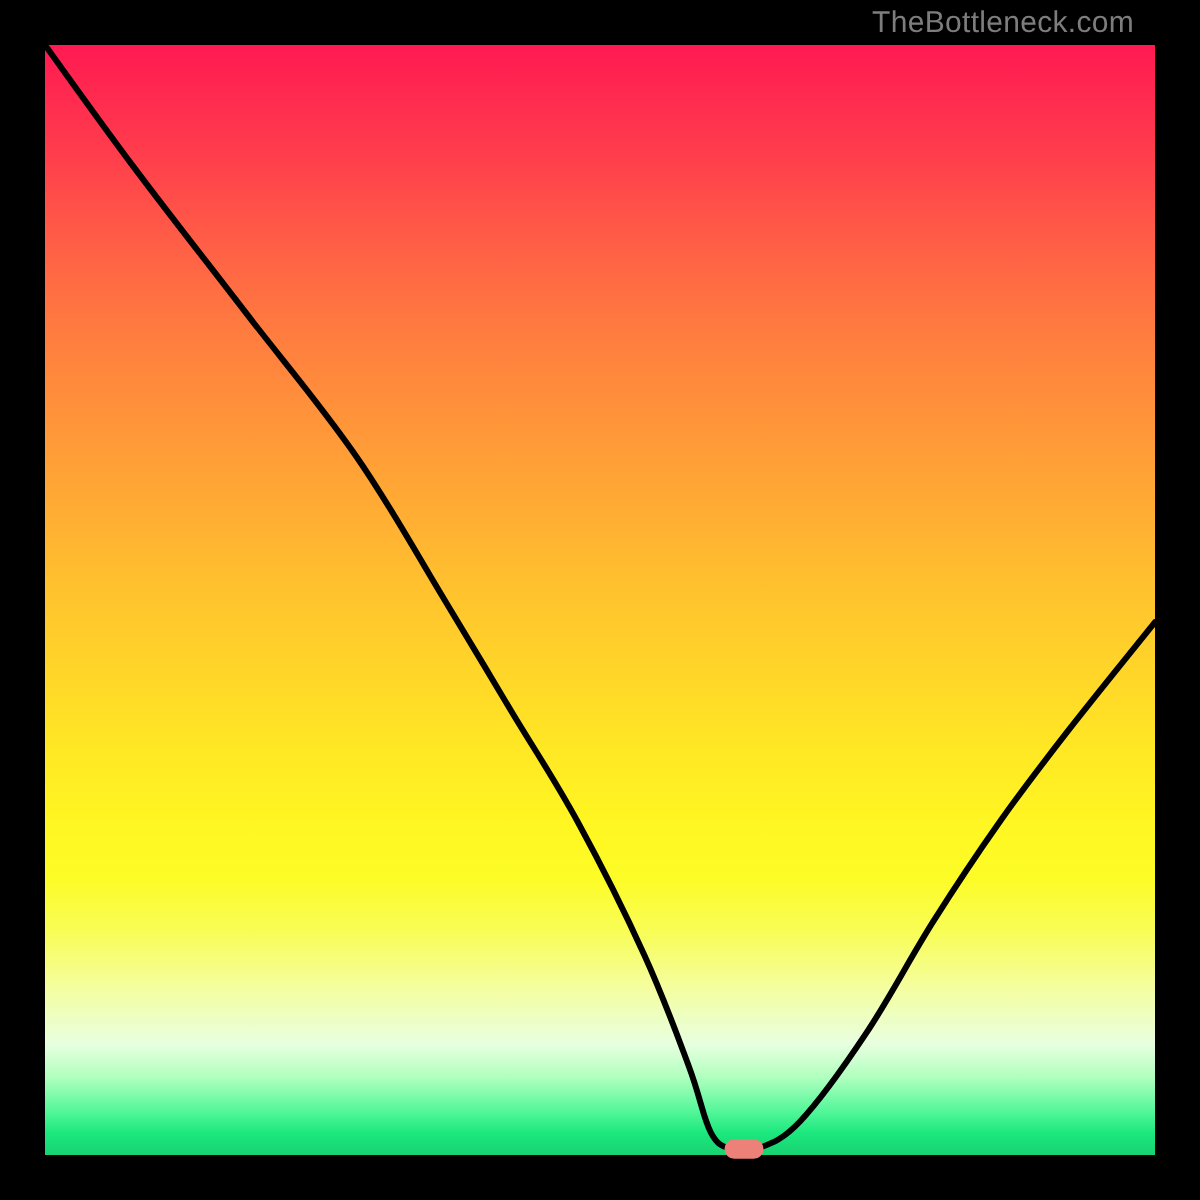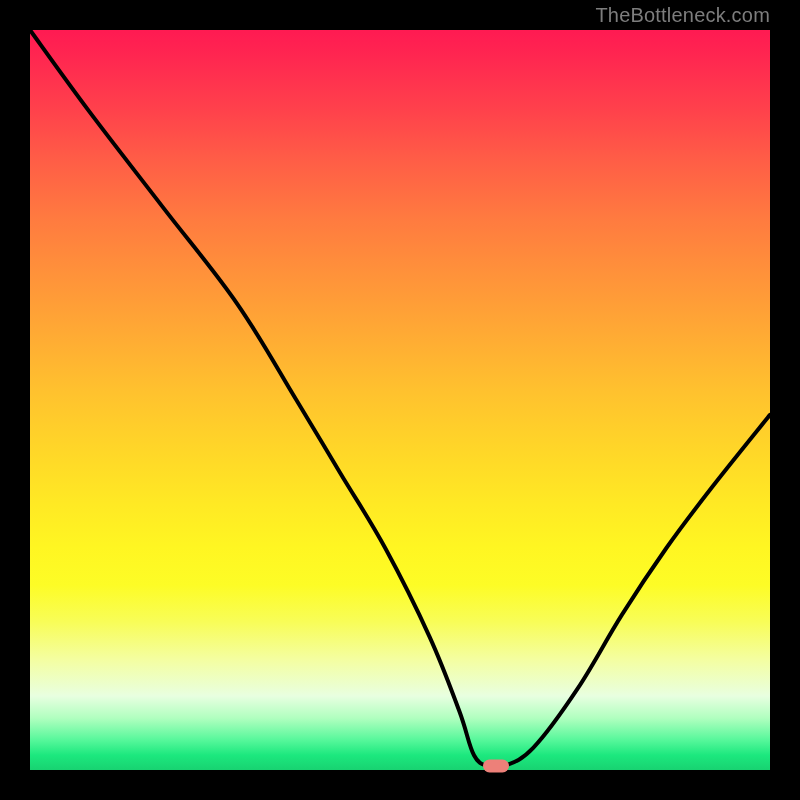--- a/index.html
+++ b/index.html
@@ -49,21 +49,21 @@
     position: absolute;
     left: 30px;
     top: 30px;
     width: 740px;
     height: 740px;
     overflow: visible;
   }
   .watermark {
     position: absolute;
     top: 4px;
-    right: 30px;
+    right: 44px;
     color: #7d7d7d;
     font-size: 20px;
     font-weight: 500;
     letter-spacing: 0.2px;
   }
   .marker {
     position: absolute;
     width: 26px;
     height: 13px;
     background: #ed8079;

